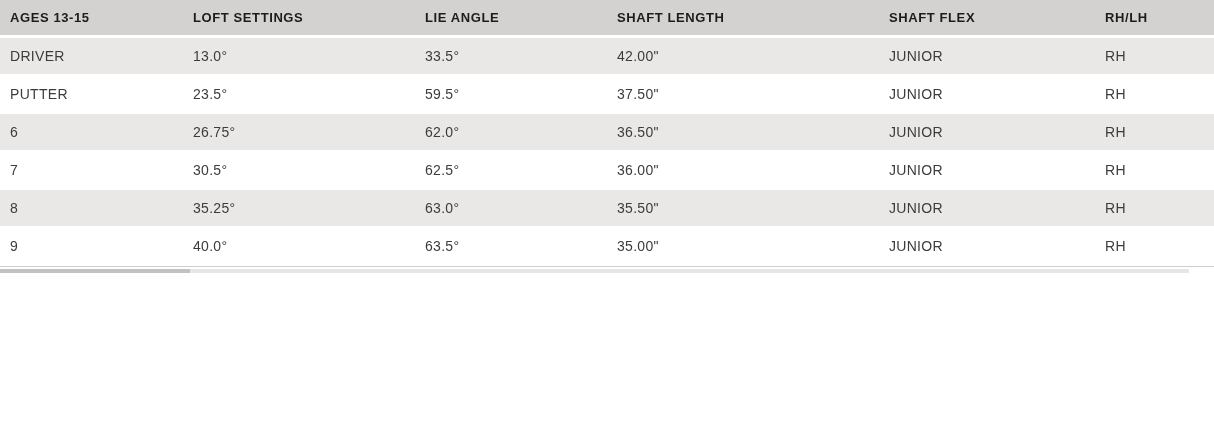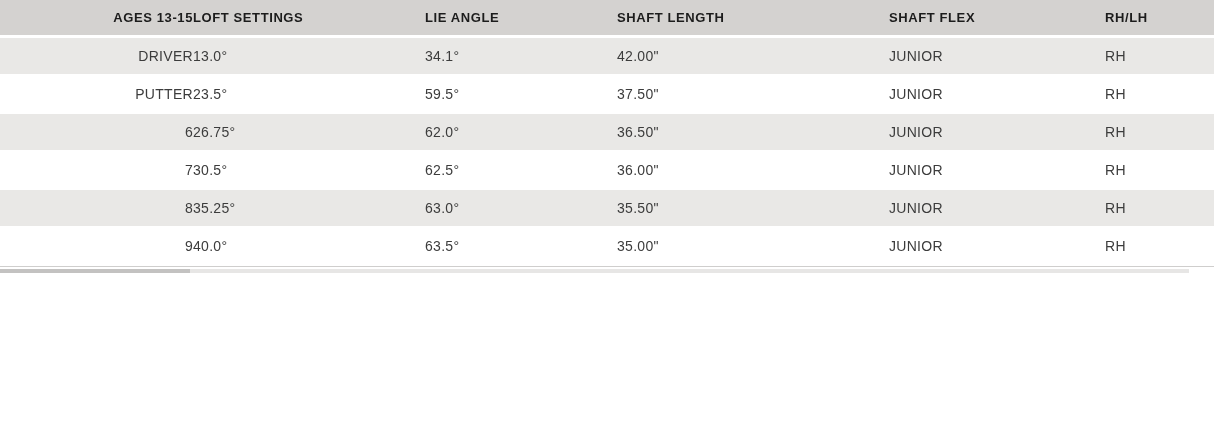--- a/index.html
+++ b/index.html
@@ -50,21 +50,21 @@
     color: #3c3c3c;
     letter-spacing: 0.3px;
     padding: 0;
     background: #ffffff;
     border-bottom: 2px solid #ffffff;
     white-space: nowrap;
   }
   tbody tr:nth-child(odd) td {
     background: #e9e8e6;
   }
-  th.first, td.first { padding-left: 27px; text-align: right; }
+  th.first, td.first { padding-left: 10px; }
 
   .table-bottom-border {
     width: 1214px;
     height: 0;
     border-top: 1px solid #cfcecd;
   }
   .hscroll {
     position: relative;
     width: 1189px;
     height: 4px;
@@ -100,21 +100,21 @@
         <th>LIE ANGLE</th>
         <th>SHAFT LENGTH</th>
         <th>SHAFT FLEX</th>
         <th>RH/LH</th>
       </tr>
     </thead>
     <tbody>
       <tr>
         <td class="first">DRIVER</td>
         <td>13.0°</td>
-        <td>34.1°</td>
+        <td>33.5°</td>
         <td>42.00"</td>
         <td>JUNIOR</td>
         <td>RH</td>
       </tr>
       <tr>
         <td class="first">PUTTER</td>
         <td>23.5°</td>
         <td>59.5°</td>
         <td>37.50"</td>
         <td>JUNIOR</td>

